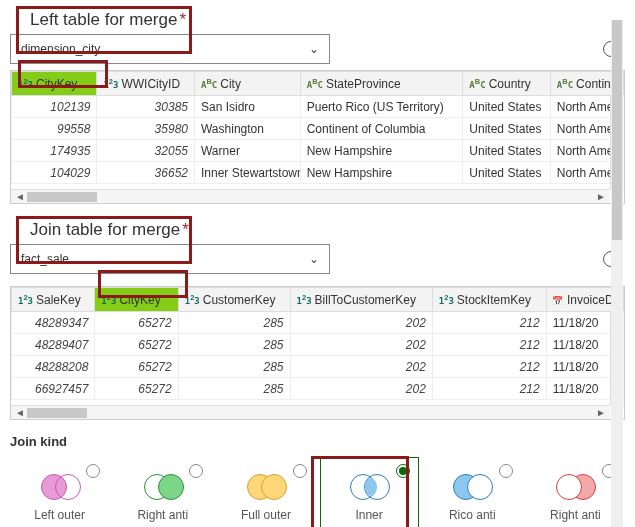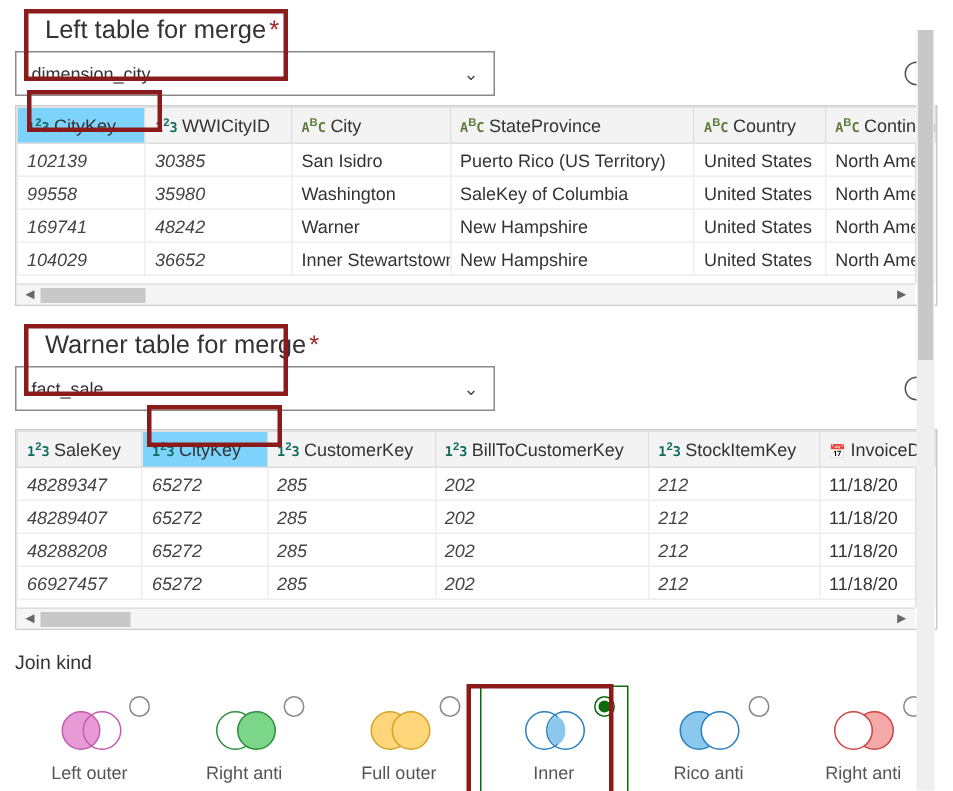--- a/index.html
+++ b/index.html
@@ -8,32 +8,32 @@
   .req { color:#a4262c; margin-left:2px; }
   .dd-row { display:flex; align-items:center; gap:22px; margin-bottom:6px; }
   .dropdown { width:320px; height:30px; border:1px solid #888; display:flex; align-items:center; justify-content:space-between; padding:0 10px; background:#fff; }
   .chev { font-size:12px; color:#444;}
   .refresh { width:16px; height:16px; border:1.5px solid #555; border-radius:50%; position:relative; margin-left:auto; margin-right:6px;}
   .refresh::after { content:""; position:absolute; right:-3px; top:6px; border:4px solid transparent; border-top-color:#555; transform:rotate(45deg);}
   .tbl-wrap { border:1px solid #ccc; overflow:hidden; position:relative; }
   table { border-collapse:collapse; width:100%; table-layout:fixed;}
   th { background:#f3f3f3; border:1px solid #ddd; text-align:left; font-weight:400; font-size:12px; padding:3px 6px; height:24px; white-space:nowrap; overflow:hidden;}
   td { border:1px solid #eee; padding:3px 6px; height:22px; font-size:12px; white-space:nowrap; overflow:hidden;}
-  td.num { font-style:italic; color:#444;}
+  td.num { text-align:right; font-style:italic; color:#444;}
   .type-ico { font-size:9px; color:#0f6b5f; margin-right:3px; font-family:monospace; font-weight:bold;}
   .type-ico.txt { color:#5b7a3a;}
   .type-ico.date { color:#5b7a3a;}
-  th.sel { background:#7dd3fc; }
+  th.sel { background:#84cc16; }
   .hscroll { height:14px; background:#f5f5f5; border-top:1px solid #ddd; position:relative;}
   .hthumb { position:absolute; height:10px; top:2px; background:#c8c8c8;}
   .harrow { position:absolute; top:1px; font-size:10px; color:#666;}
   .vtrack { position:absolute; right:0; top:24px; bottom:14px; width:14px; background:#f5f5f5; border-left:1px solid #ddd;}
   .vthumb { position:absolute; left:2px; right:2px; background:#c8c8c8;}
   .join-section { margin-top:14px;}
-  .join-title { font-size:13px; font-weight:400; margin-bottom:8px;}
+  .join-title { font-size:13px; font-weight:700; margin-bottom:8px;}
   .join-row { display:flex; gap:4px;}
   .join-card { flex:1; border:1px solid transparent; padding:10px 2px 8px; text-align:center; position:relative; font-size:12px; color:#555; min-height:80px;}
   .join-card.sel { border:1px solid #0b6a0b;}
   .join-card .radio { position:absolute; top:6px; right:8px; width:14px; height:14px; border:1.5px solid #888; border-radius:50%; background:#fff;}
   .join-card.sel .radio { border-color:#0b6a0b;}
   .join-card.sel .radio::after{ content:""; position:absolute; inset:2px; background:#0b6a0b; border-radius:50%;}
   .venn { position:relative; width:50px; height:30px; margin:4px auto 6px;}
   .c { position:absolute; width:26px; height:26px; border-radius:50%; top:2px; border:1.5px solid;}
   
   .lo .c1{ left:6px; background:#e89ad6; border-color:#c35bb0;}
@@ -89,27 +89,27 @@
               <td class="num">30385</td>
               <td class="">San Isidro</td>
               <td class="">Puerto Rico (US Territory)</td>
               <td class="">United States</td>
               <td class="">North Amer</td>
             </tr>
             <tr>
               <td class="num">99558</td>
               <td class="num">35980</td>
               <td class="">Washington</td>
-              <td class="">SaleKey of Columbia</td>
-              <td class="">United States</td>
-              <td class="">North Amer</td>
-            </tr>
-            <tr>
-              <td class="num">169741</td>
-              <td class="num">48242</td>
+              <td class="">Continent of Columbia</td>
+              <td class="">United States</td>
+              <td class="">North Amer</td>
+            </tr>
+            <tr>
+              <td class="num">174935</td>
+              <td class="num">32055</td>
               <td class="">Warner</td>
               <td class="">New Hampshire</td>
               <td class="">United States</td>
               <td class="">North Amer</td>
             </tr>
             <tr>
               <td class="num">104029</td>
               <td class="num">36652</td>
               <td class="">Inner Stewartstown</td>
               <td class="">New Hampshire</td>
@@ -125,21 +125,21 @@
       <span class="harrow" style="left:4px;">◄</span>
       <div class="hthumb" style="left:16px; width:70px;"></div>
       <span class="harrow" style="right:4px;">►</span>
     </div>
   </div>
   <div class="hl" style="left:6px; top:-4px; width:176px; height:48px;"></div>
   <div class="hl" style="left:8px; top:50px; width:90px; height:28px;"></div>
 </div>
 
 <div style="position:relative; margin-top:16px;">
-  <span class="section-label"><span>Warner table for merge</span><span class="req">*</span></span>
+  <span class="section-label"><span>Join table for merge</span><span class="req">*</span></span>
   <div class="dd-row">
     <div class="dropdown">
       <span>fact_sale</span>
       <span class="chev">⌄</span>
     </div>
     <div class="refresh"></div>
   </div>
   <div class="tbl-wrap" style="height:134px;margin-top:12px;">
     <table id="right-tbl">
           <tbody>

